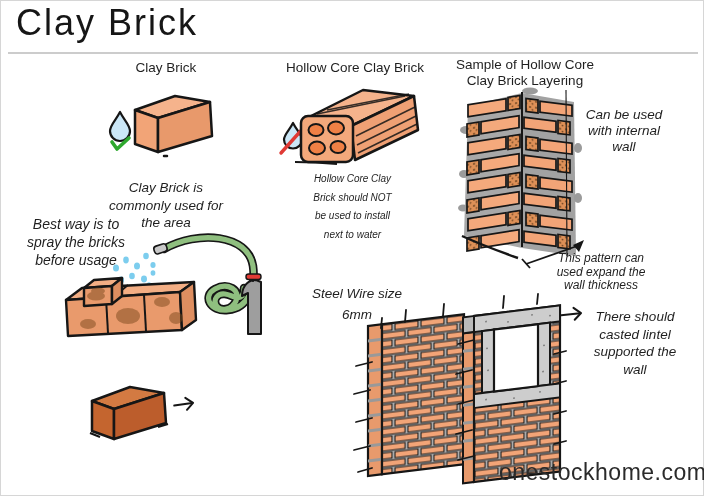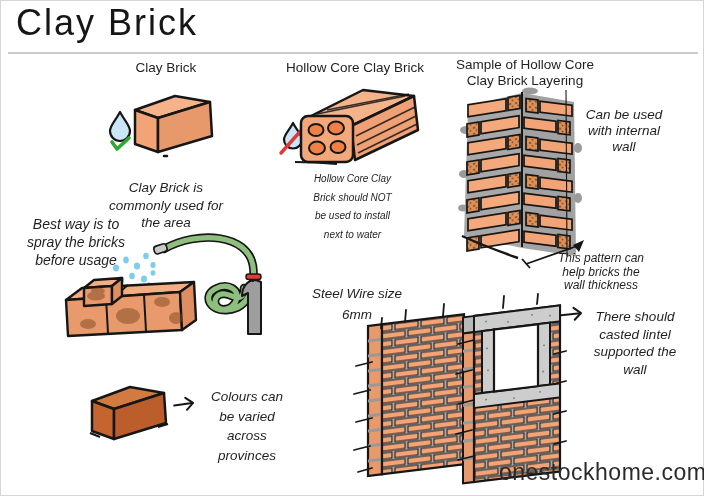--- a/index.html
+++ b/index.html
@@ -166,21 +166,21 @@
   </div>
 
   <svg class="abs" style="left:520px;top:236px;" width="72" height="32" viewBox="0 0 72 32">
     <line x1="6" y1="28" x2="60" y2="9" stroke="#161616" stroke-width="1.8"></line>
     <polygon points="64,4 53,9 59,16" fill="#161616"></polygon>
     <line x1="2" y1="23" x2="10" y2="32" stroke="#161616" stroke-width="1.8"></line>
   </svg>
 
   <div id="note-pattern" class="txt">
     <div>This pattern can</div>
-    <div>help bricks the</div>
+    <div>used expand the</div>
     <div>wall thickness</div>
   </div>
 
   <div id="cap-spray" class="txt cap">
     <div>Best way is to</div>
     <div>spray the bricks</div>
     <div>before usage</div>
   </div>
 
   <svg class="abs" style="left:58px;top:238px;" width="235" height="105" viewBox="0 0 235 105">
@@ -243,26 +243,20 @@
     <line x1="70" y1="48" x2="80" y2="45" stroke="#161616" stroke-width="2"></line>
   </svg>
 
   <svg class="abs" style="left:172px;top:393px;" width="26" height="20" viewBox="0 0 26 20">
     <g transform="rotate(-8 13 10)" fill="none" stroke="#161616" stroke-width="2" stroke-linecap="round" stroke-linejoin="round">
       <line x1="2" y1="11" x2="20" y2="11"></line>
       <polyline points="14,5 21,11 14,17"></polyline>
     </g>
   </svg>
 
-  <div id="cap-colours" class="txt cap">
-    <div>Colours can</div>
-    <div>be varied</div>
-    <div>across</div>
-    <div>provinces</div>
-  </div>
 
   <div id="lbl-steel" class="txt cap">
     <div>Steel Wire size</div>
     <div>6mm</div>
   </div>
 
   <svg class="abs" style="left:358px;top:296px;" width="208" height="190" viewBox="0 0 208 190">
     <defs>
       <pattern id="bp" width="26" height="16" patternUnits="userSpaceOnUse">
         <rect width="26" height="16" fill="#ABABAB"></rect>

